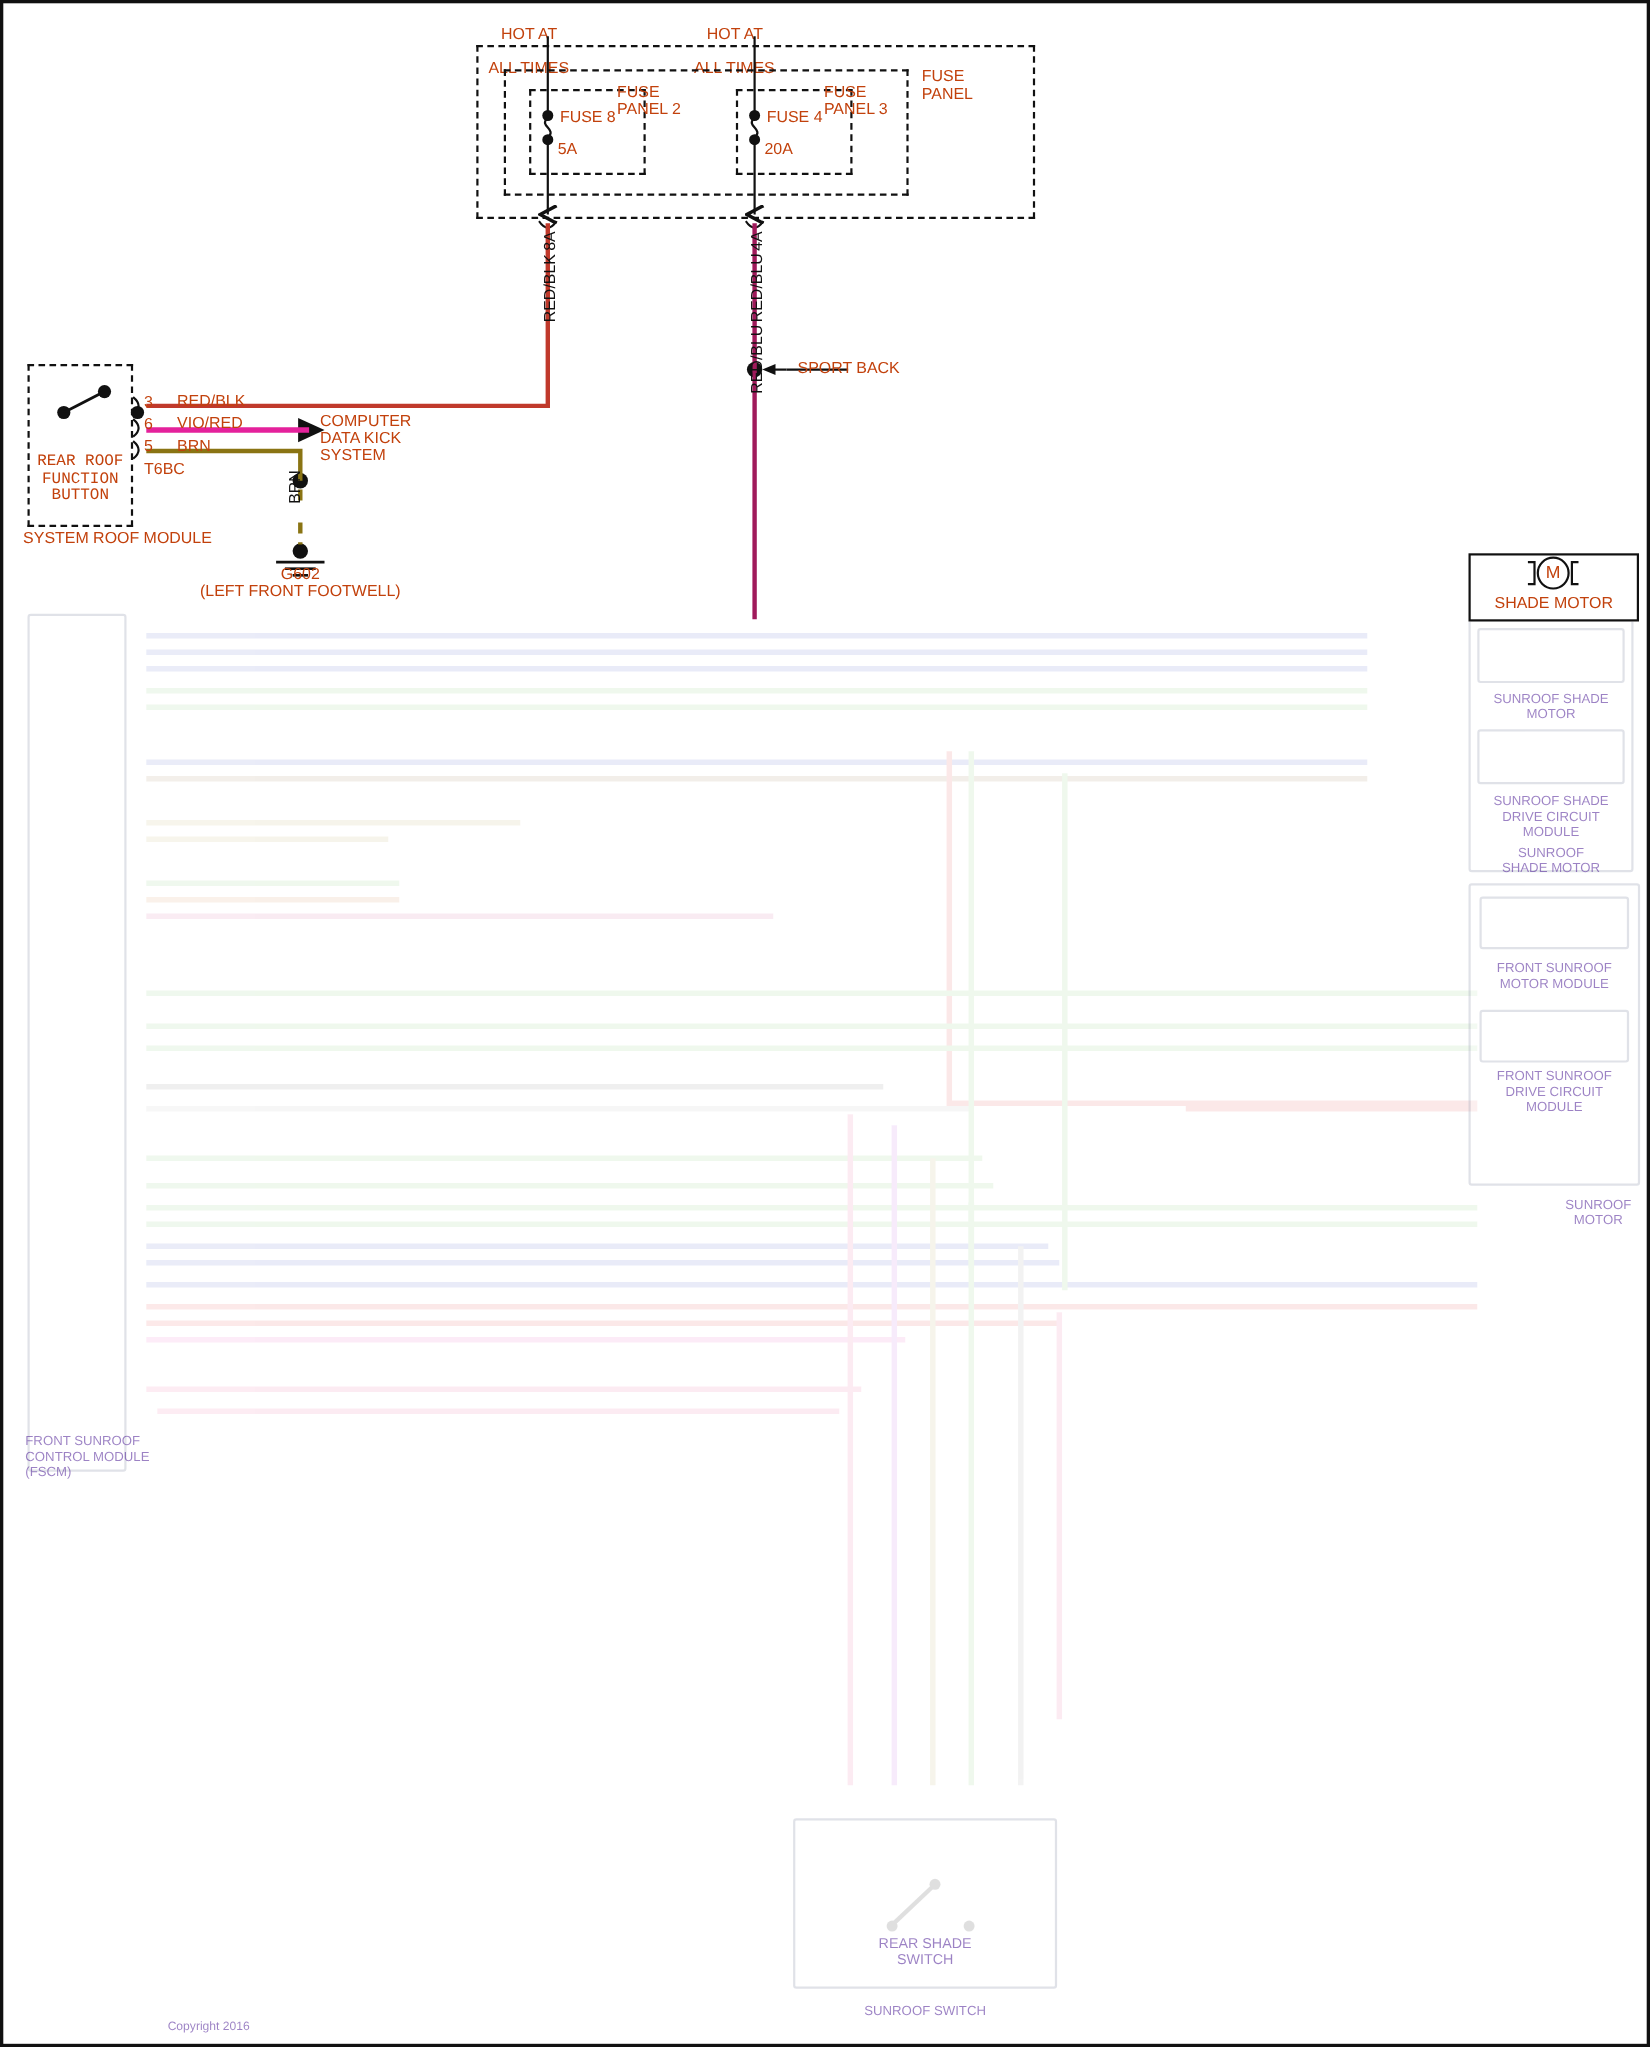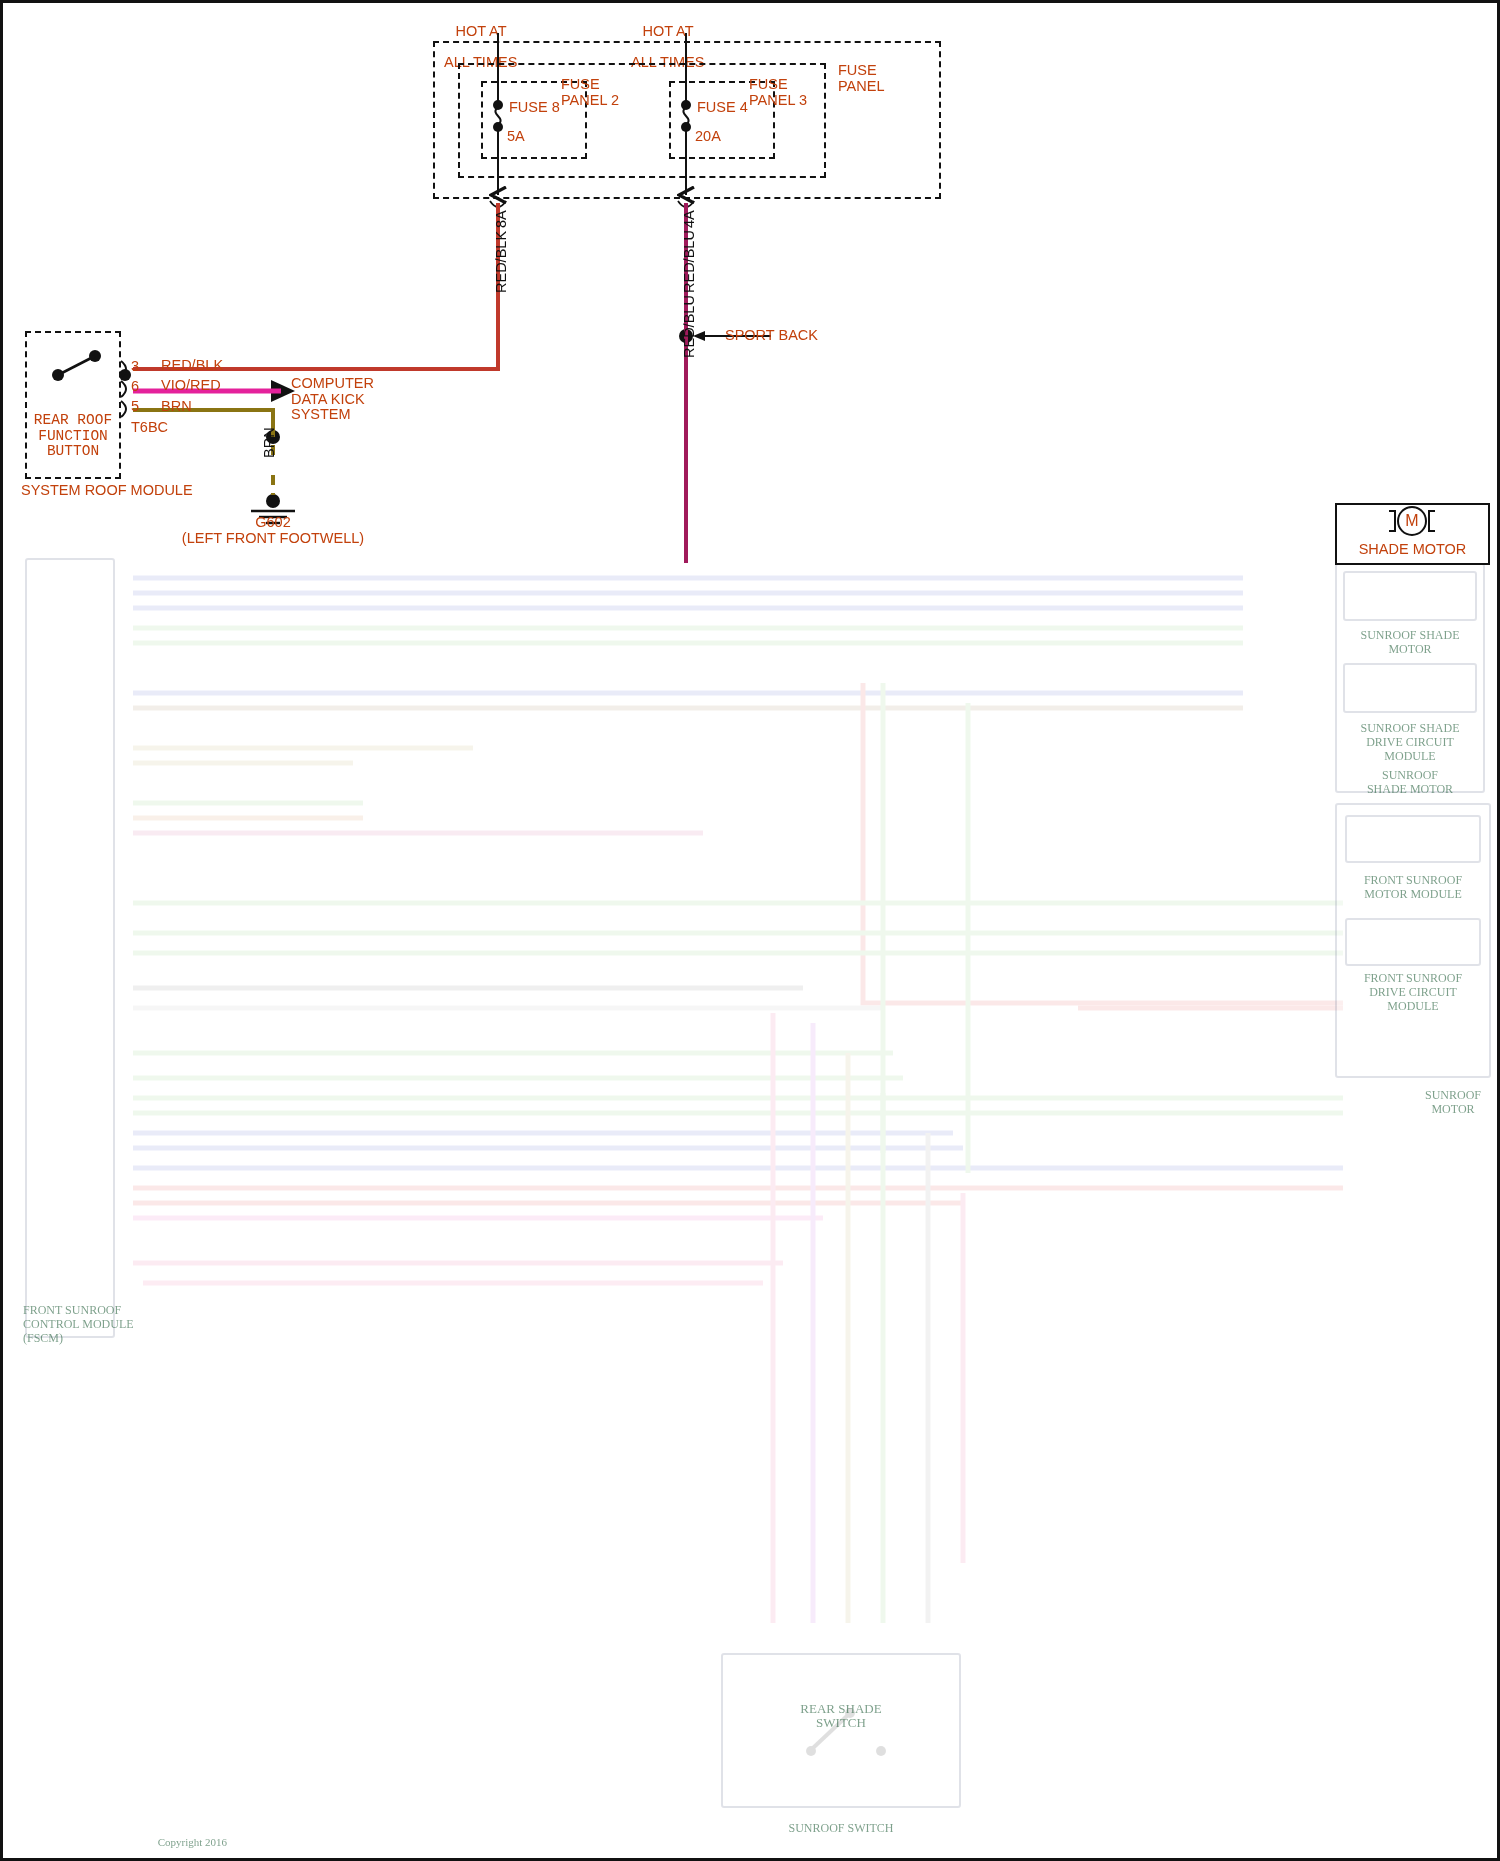--- a/index.html
+++ b/index.html
@@ -7,22 +7,22 @@
   #page{position:relative;width:1500px;height:1861px;background:#ffffff;
         border:3px solid #111;box-sizing:border-box;overflow:hidden;}
   .lbl{position:absolute;font-size:14.5px;color:#c2410c;line-height:15.5px;white-space:pre;}
   .lbl.c{text-align:center;}
   .vlbl{position:absolute;font-size:14.5px;color:#111;white-space:nowrap;
         transform-origin:0 0;transform:rotate(-90deg);}
   .dashbox{position:absolute;border:2px dashed #111;box-sizing:border-box;}
   .solidbox{position:absolute;border:2px solid #111;box-sizing:border-box;background:#fff;}
   .fadedbox{position:absolute;border:2px solid #9aa0b4;box-sizing:border-box;
             background:#fff;opacity:.30;border-radius:3px;}
-  .fadetext{position:absolute;color:#14532d;font-size:12px;opacity:.55;
-            text-align:center;line-height:14px;white-space:pre;font-family:Liberation Serif, serif;}
+  .fadetext{position:absolute;color:#4c1d95;font-size:12px;opacity:.55;
+            text-align:center;line-height:14px;white-space:pre;}
   svg{position:absolute;top:0;left:0;overflow:visible;}
 </style>
 </head>
 <body>
 
 <div id="page">
 
   <svg width="1500" height="1861" style="opacity:.22">
     <g stroke-width="5" fill="none">
       <path d="M130 575 H1240" stroke="#9fa8e0"></path>
@@ -94,21 +94,21 @@
 CONTROL MODULE
 (FSCM)</div>
 
   <div class="fadedbox" style="left:718px;top:1650px;width:240px;height:155px;"></div>
   <svg width="1500" height="1861" style="opacity:.18">
     <line x1="810" y1="1745" x2="845" y2="1712" stroke="#555" stroke-width="4"></line>
     <circle cx="808" cy="1748" r="5" fill="#555"></circle>
     <circle cx="847" cy="1710" r="5" fill="#555"></circle>
     <circle cx="878" cy="1748" r="5" fill="#555"></circle>
   </svg>
-  <div class="fadetext" style="left:718px;top:1699px;width:240px;font-size:13px;">REAR SHADE
+  <div class="fadetext" style="left:718px;top:1757px;width:240px;font-size:13px;">REAR SHADE
 SWITCH</div>
   <div class="fadetext" style="left:718px;top:1818px;width:240px;font-size:12px;">SUNROOF SWITCH</div>
   <div class="fadetext" style="left:24px;top:1832px;width:200px;text-align:right;font-size:11px;">Copyright 2016</div>
 
   <div class="lbl c" style="left:400px;top:5px;width:140px;">
     <span>HOT AT</span><br>
     <span>ALL TIMES</span>
   </div>
   <div class="lbl c" style="left:587px;top:5px;width:140px;">
     <span>HOT AT</span><br>

